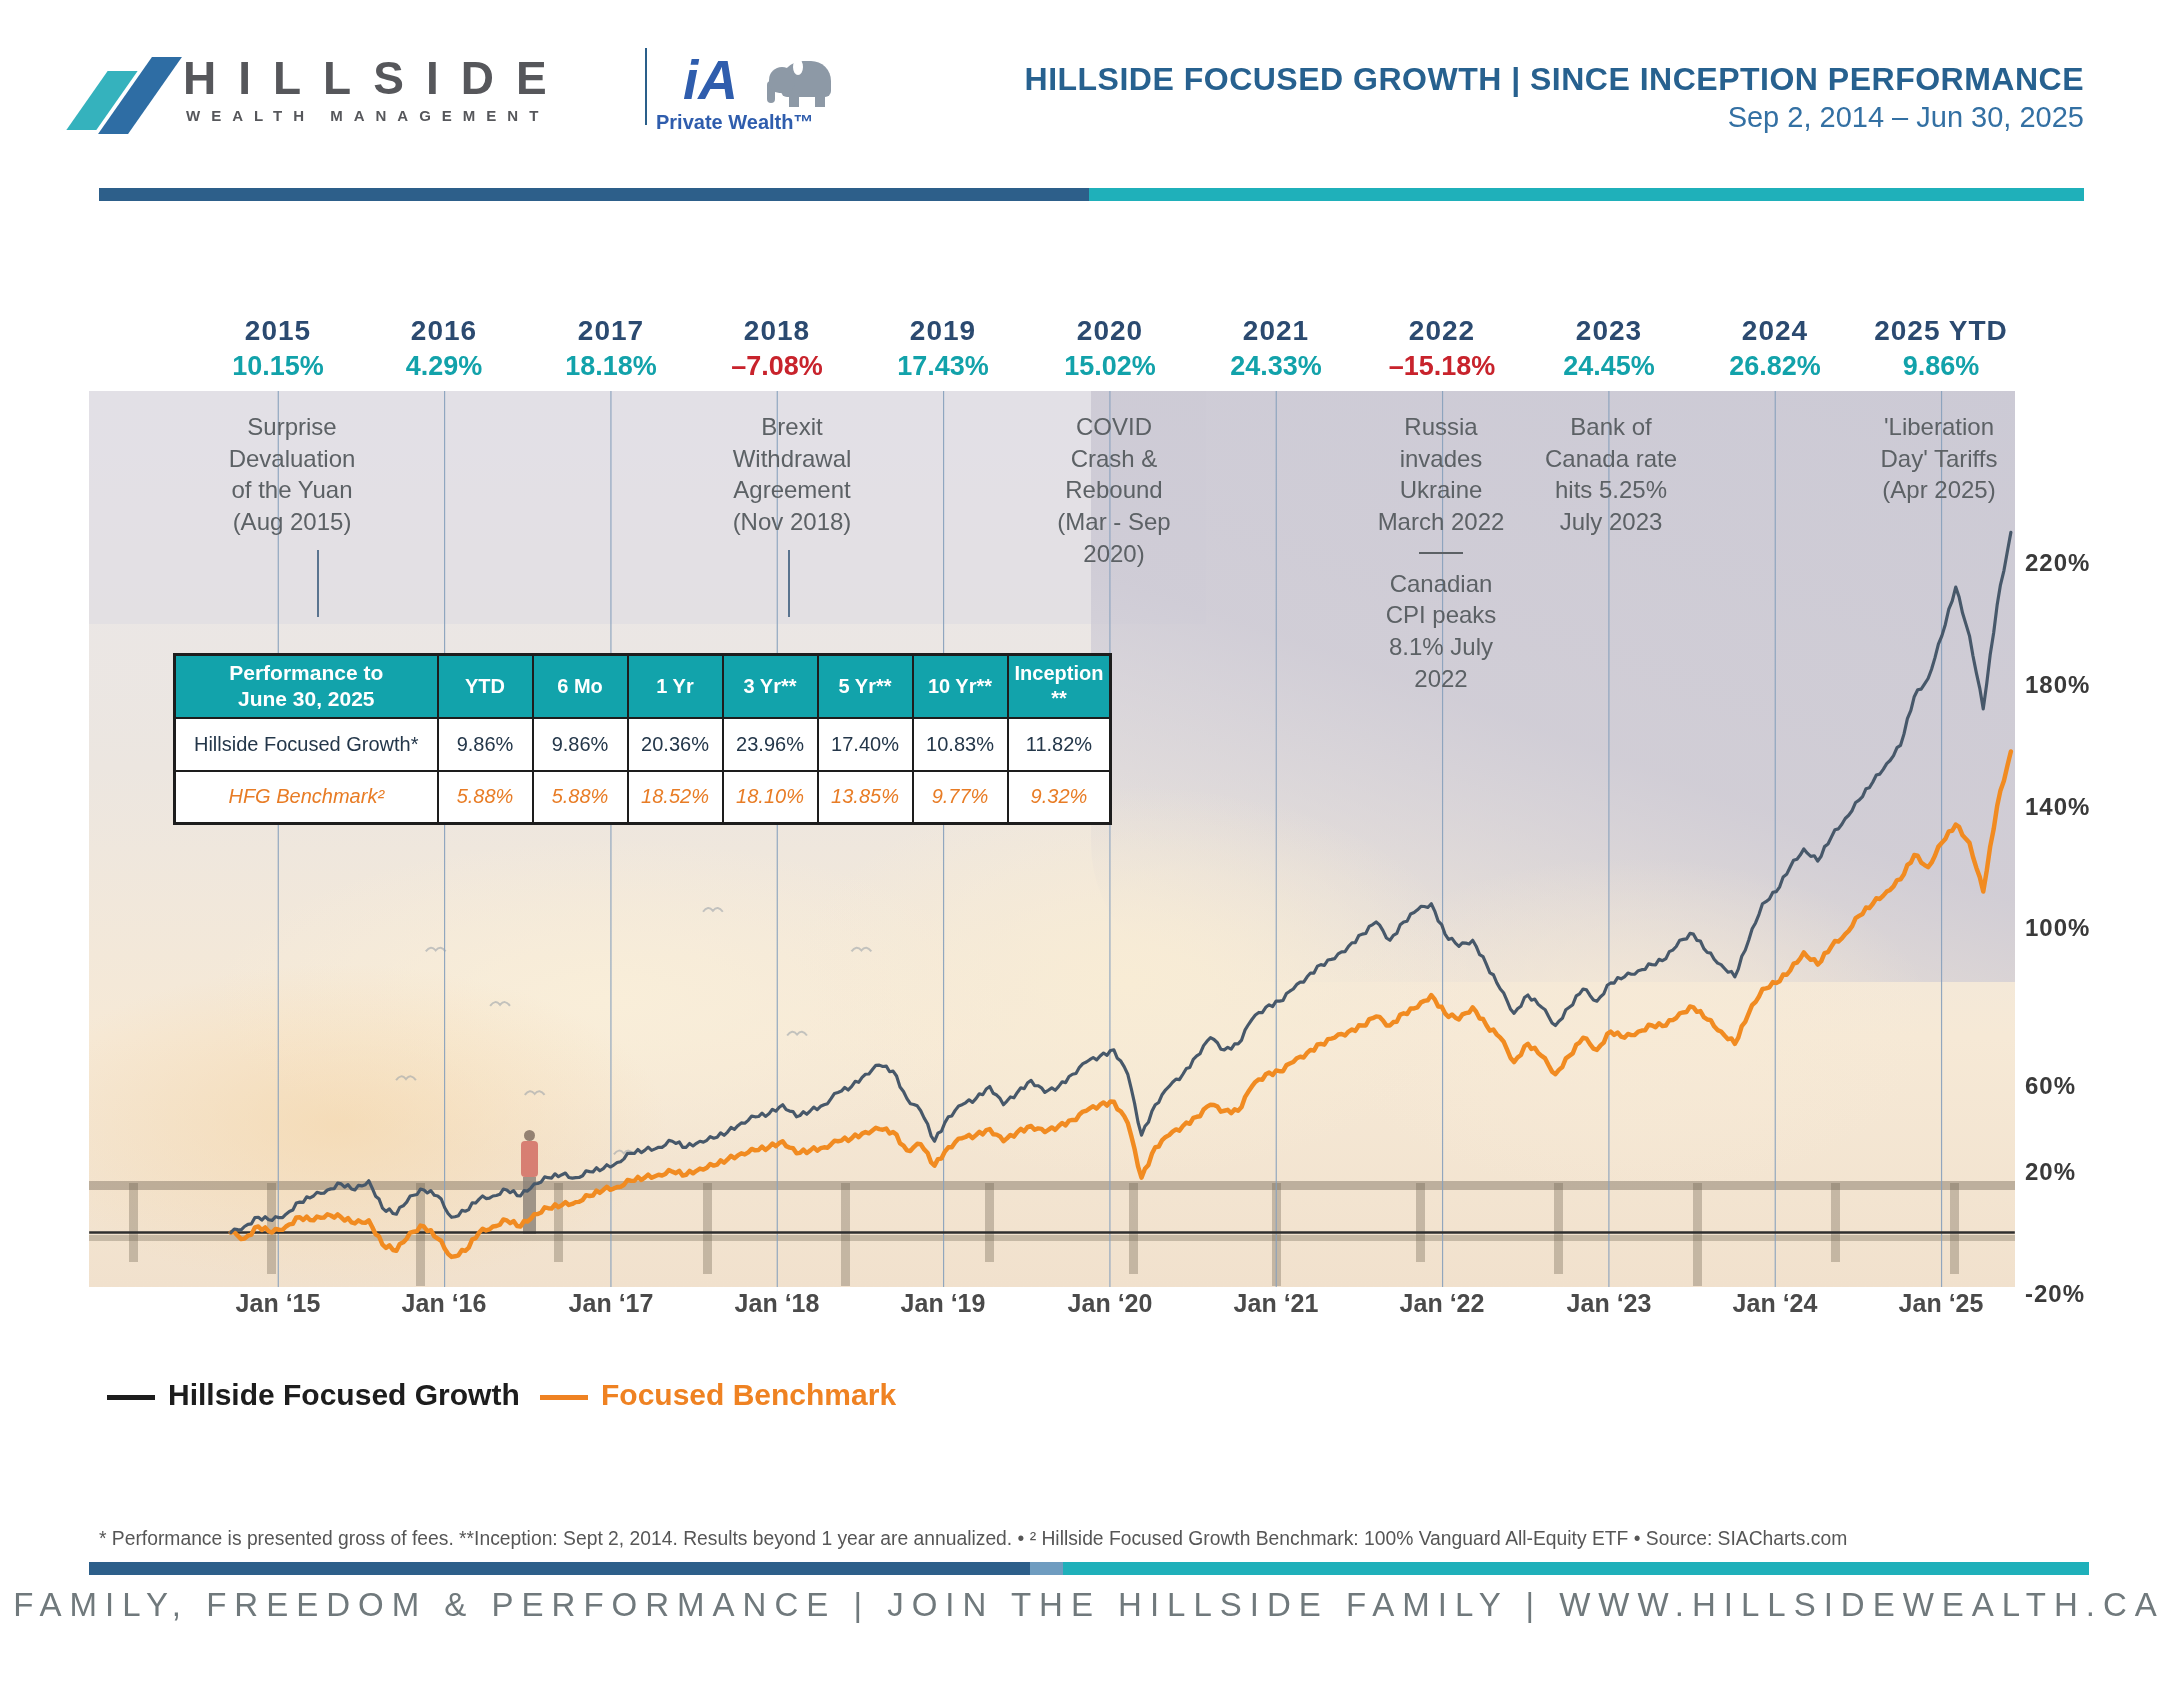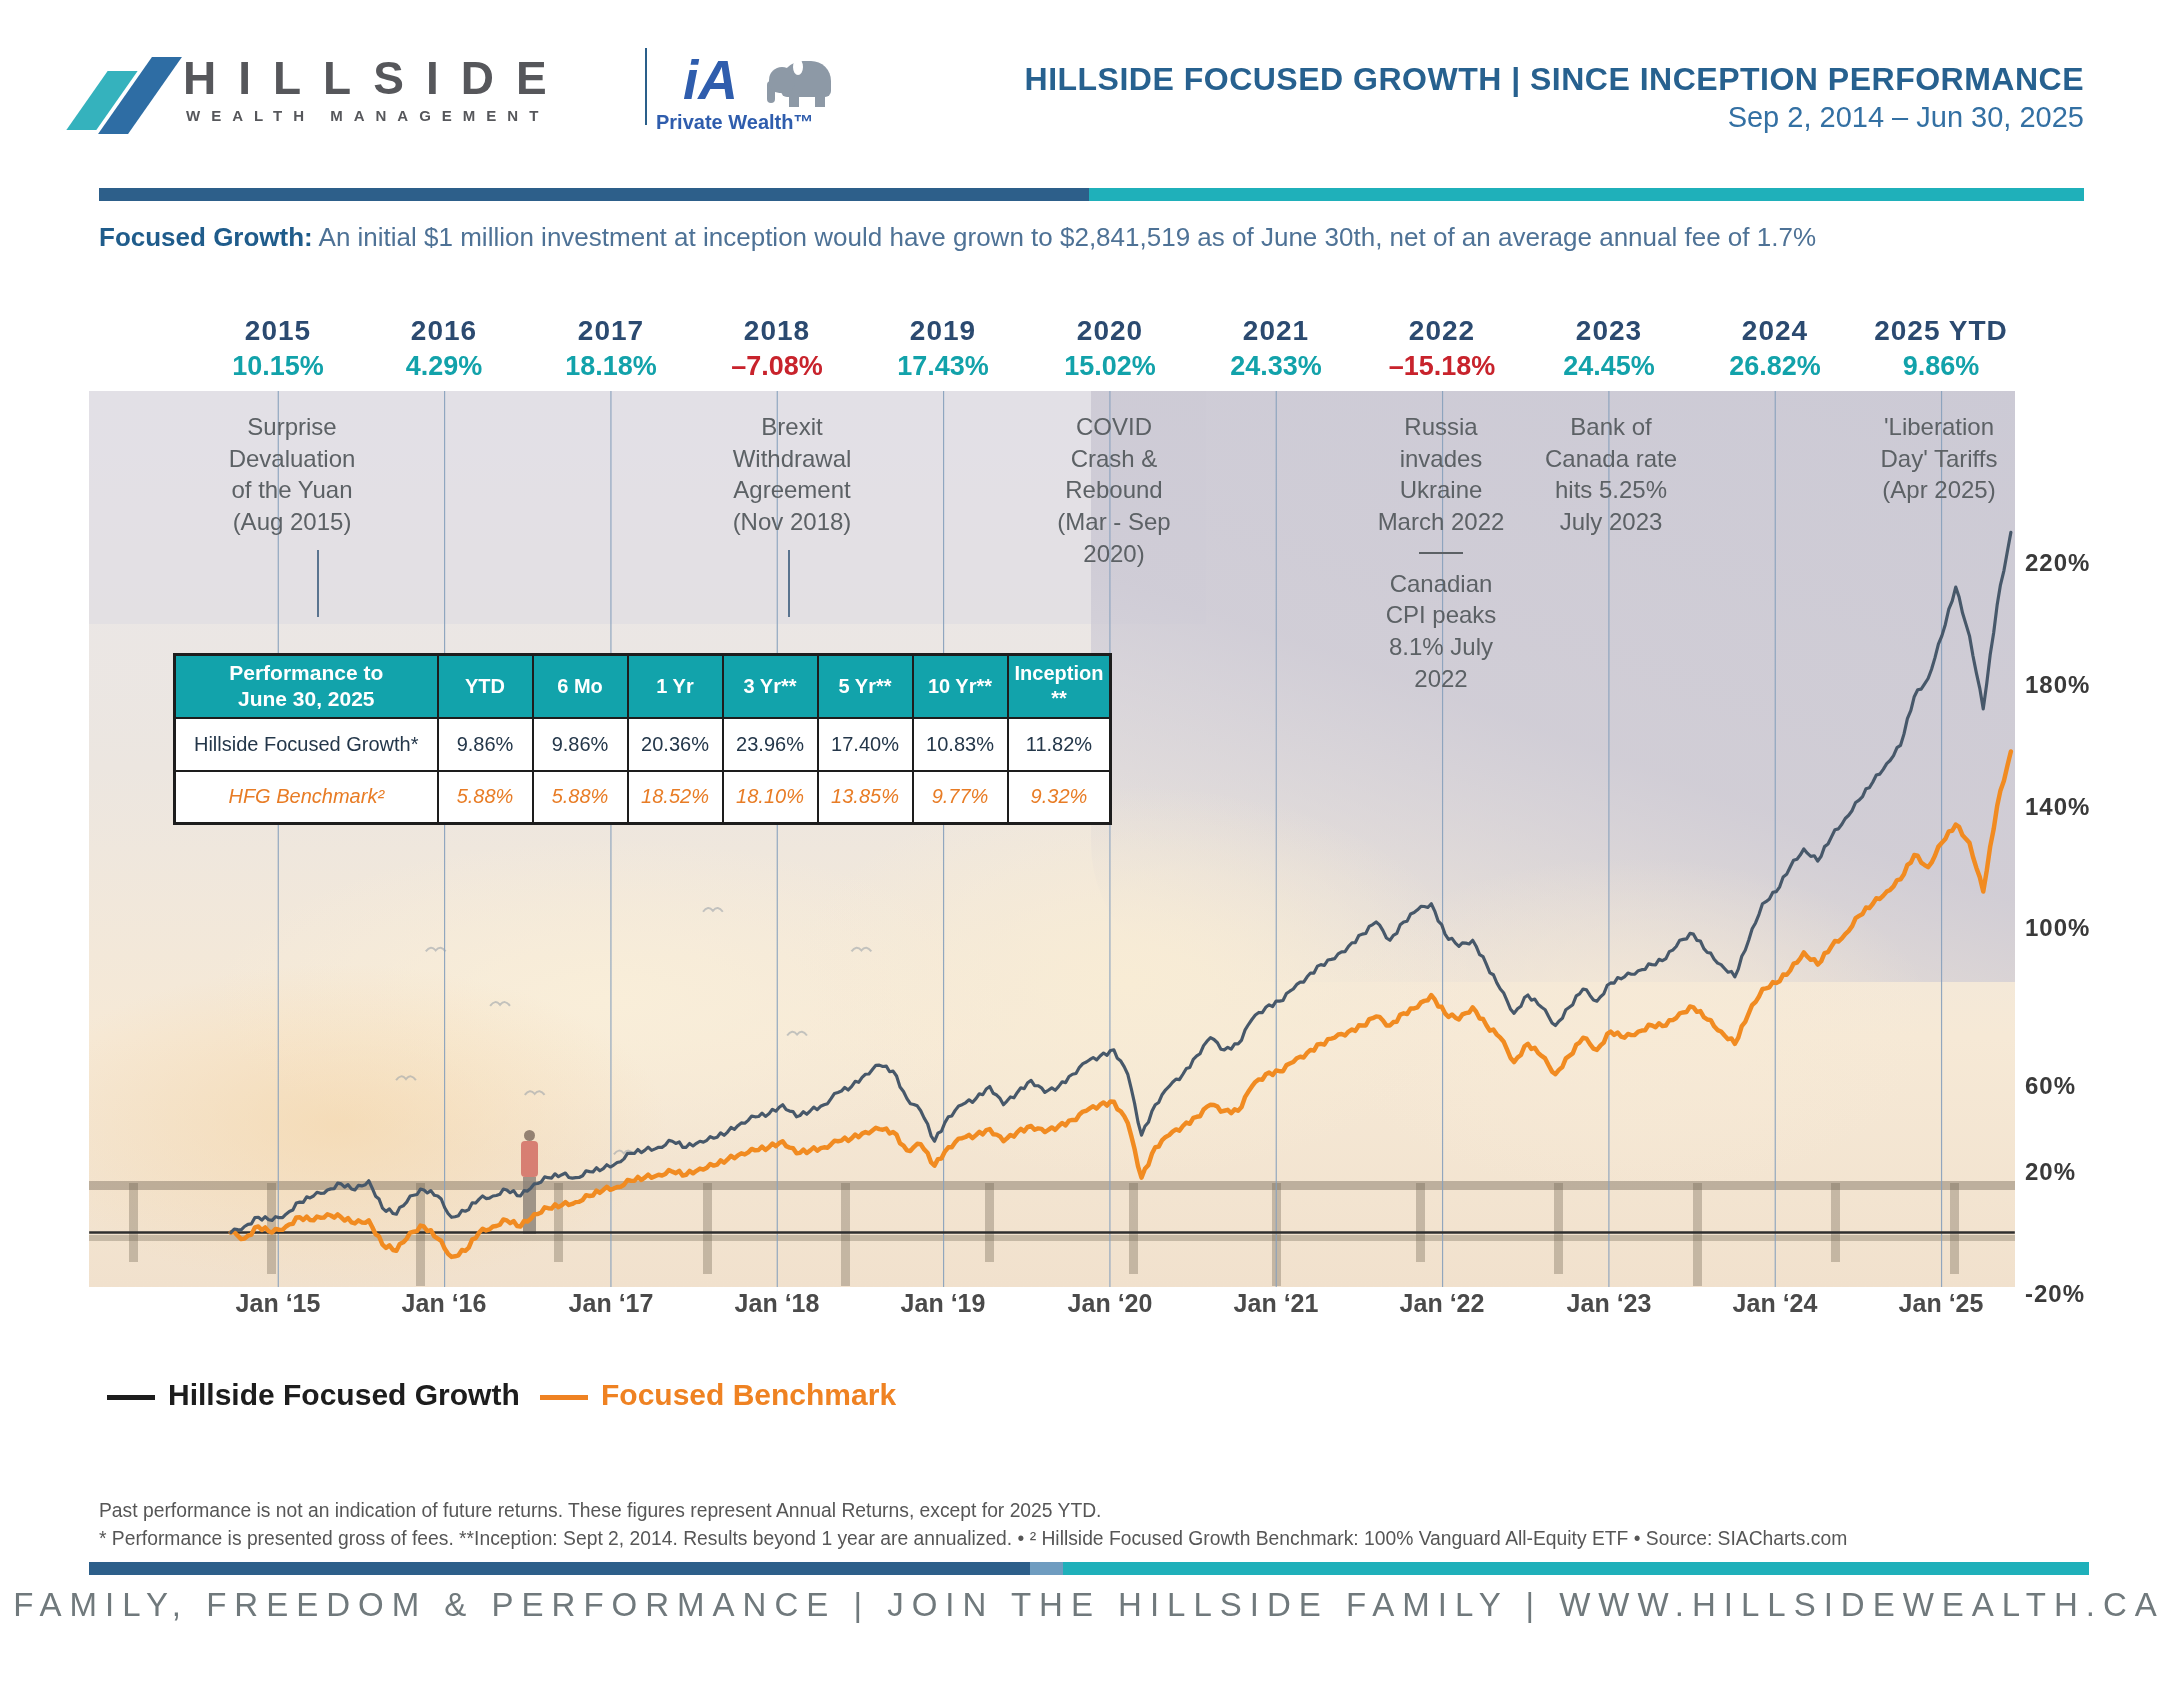--- a/index.html
+++ b/index.html
@@ -111,21 +111,20 @@
       <div class="el-leg1"></div>
       <div class="el-leg2"></div>
   </div>
   <div class="abs ia-sub">Private Wealth™</div>
   <div class="abs doc-title">HILLSIDE FOCUSED GROWTH | SINCE INCEPTION PERFORMANCE</div>
   <div class="abs doc-dates">Sep 2, 2014 – Jun 30, 2025</div>
 
   <div class="abs topbar-dark"></div>
   <div class="abs topbar-teal"></div>
 
-  <p class="abs intro"><b>Focused Growth:</b><span> An initial $1 million investment at inception would have grown to $2,841,519 as of June 30th, net of an average annual fee of 1.7%</span></p>
 
   <div id="annual-returns">
       <div class="yr-item" style="left: 189px; top: 315px;">
         <div class="yr-year">2015</div>
         <div class="yr-pct">10.15%</div>
       </div>
       <div class="yr-item" style="left: 355px; top: 315px;">
         <div class="yr-year">2016</div>
         <div class="yr-pct">4.29%</div>
       </div>
@@ -337,21 +336,20 @@
           <td>9.32%</td>
         </tr>
       </tbody>
   </table>
 
   <div class="abs legend-swatch" style="left: 107px; background: rgb(29, 29, 29);"></div>
   <div class="abs legend-label" style="left:168px; color:#1d1d1d;">Hillside Focused Growth</div>
   <div class="abs legend-swatch" style="left: 540px; background: rgb(239, 130, 34);"></div>
   <div class="abs legend-label" style="left:601px; color:#ef8222;">Focused Benchmark</div>
 
-  <div class="footnote" style="top:1500px;">Past performance is not an indication of future returns. These figures represent Annual Returns, except for 2025 YTD.</div>
   <div class="footnote" style="top:1528px;">* Performance is presented gross of fees.    **Inception: Sept 2, 2014. Results beyond 1 year are annualized.  •  ² Hillside Focused Growth Benchmark: 100% Vanguard All-Equity ETF  •  Source: SIACharts.com</div>
   <div class="abs botbar-dark"></div>
   <div class="abs botbar-mid"></div>
   <div class="abs botbar-teal"></div>
   <div class="abs footer-tag">FAMILY, FREEDOM &amp; PERFORMANCE  |  JOIN THE HILLSIDE FAMILY  |  WWW.HILLSIDEWEALTH.CA</div>
 
 </div>
 
 
 </body></html>

